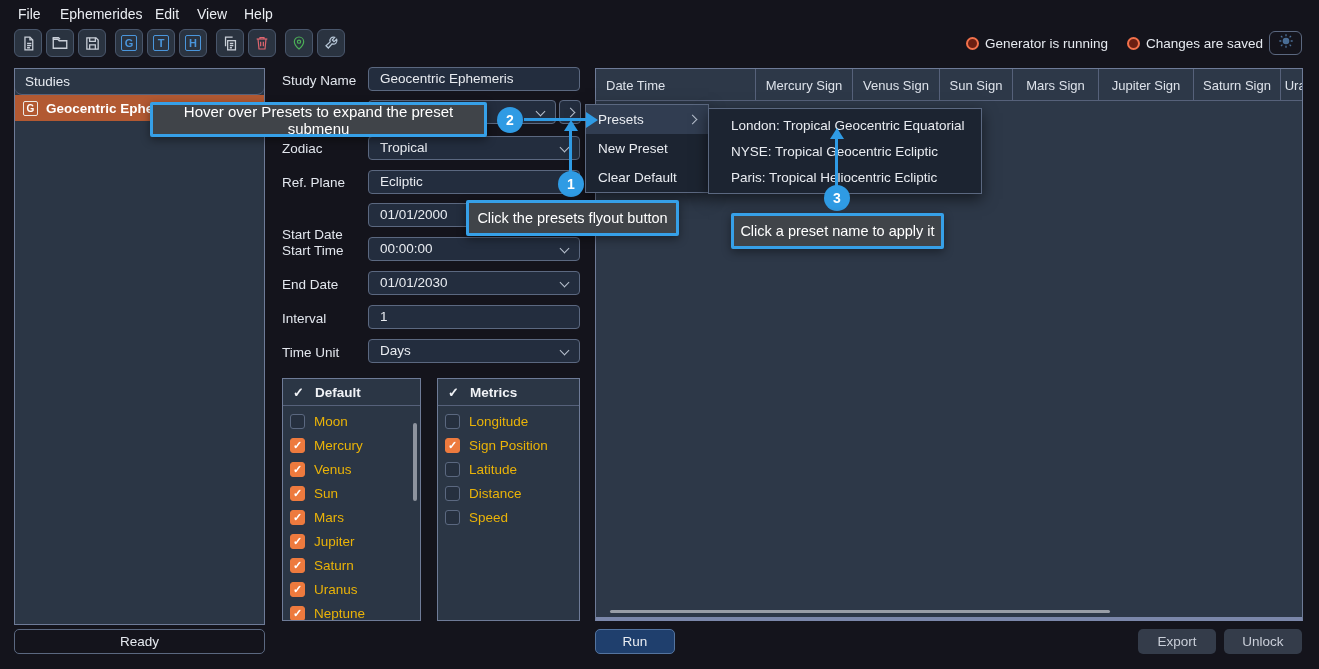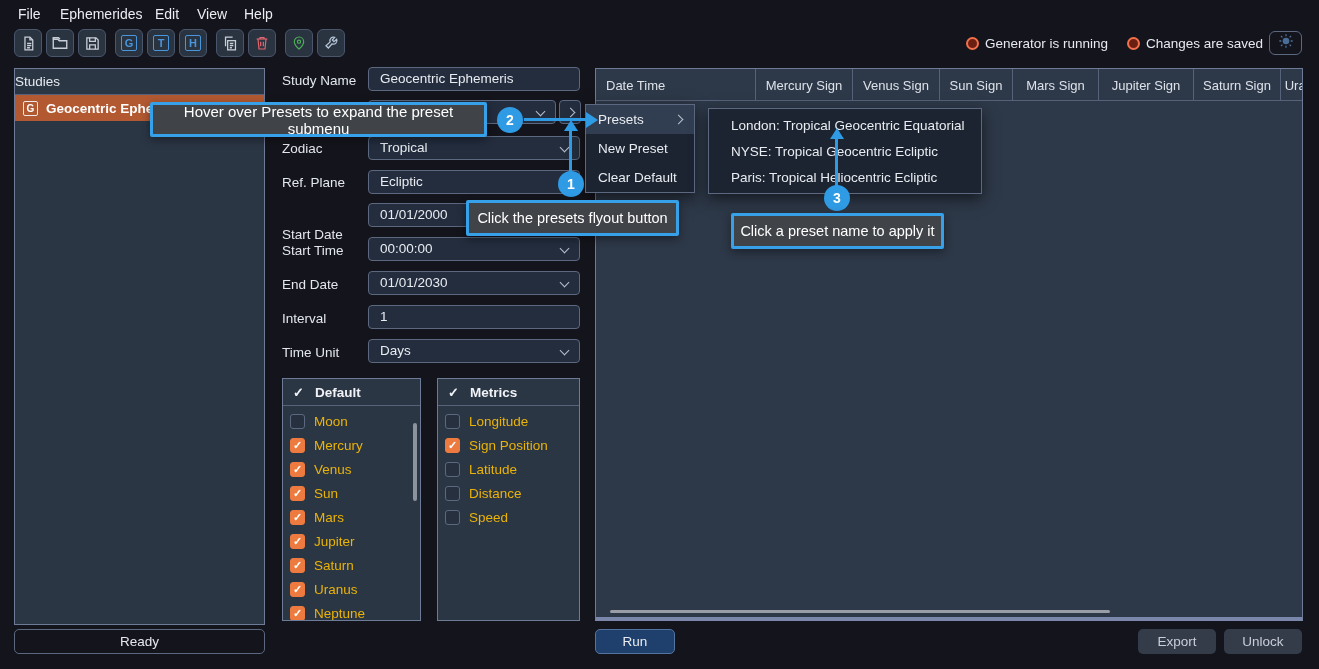--- a/index.html
+++ b/index.html
@@ -21,21 +21,21 @@
   .letter-box {
     width:16px; height:16px; border:1.5px solid #4a96dc; border-radius:2px; color:#4a96dc;
     font-size:11px; font-weight:bold; display:flex; align-items:center; justify-content:center;
   }
   
   .led { position:absolute; top:37px; width:13px; height:13px; border-radius:50%; border:2px solid #f2714b; background:#6b1f12; }
   .led-label { position:absolute; top:36px; font-size:13.5px; color:#e6eaf0; }
   .theme-btn { position:absolute; top:31px; left:1269px; width:33px; height:24px; border:1px solid #5b6880; border-radius:6px; background:transparent; display:flex; align-items:center; justify-content:center; }
   
   .panel { position:absolute; background:#2b3645; border:1px solid #6e7b97; }
-  .panel-title { height:26px; border-bottom:1px solid #56617a; display:flex; align-items:center; font-size:13.5px; color:#e6eaf0; }
+  .panel-title { height:26px; border-bottom:1px solid #56617a; display:flex; align-items:center; padding-left:10px; font-size:13.5px; color:#e6eaf0;border-radius:7px; }
   .study-row { position:absolute; top:26px; left:0; right:0; height:26px; background:#b25932; display:flex; align-items:center; }
   .gbadge { width:15px; height:15px; border:1px solid #ece8e4; border-radius:2px; margin-left:8px; color:#fff; font-size:10px; font-weight:bold; display:flex; align-items:center; justify-content:center; }
   .study-name { margin-left:8px; font-size:13.5px; font-weight:bold; color:#fff; white-space:nowrap; overflow:hidden; }
   
   .flabel { position:absolute; left:282px; font-size:13.5px; color:#e3e7ee; }
   .fld {
     position:absolute; left:368px; width:212px; height:24px; background:#232d3e;
     border:1px solid #5b6880; border-radius:4px; font-size:13.5px; color:#e9ecf1;
     line-height:22px; padding-left:11px; white-space:nowrap;
   }
@@ -315,21 +315,21 @@
       <div class="th" style="width:87px;">Venus Sign</div>
       <div class="th" style="width:73px;">Sun Sign</div>
       <div class="th" style="width:86px;">Mars Sign</div>
       <div class="th" style="width:95px;">Jupiter Sign</div>
       <div class="th" style="width:87px;">Saturn Sign</div>
       <div class="th" style="width:80px;">Uranus Sign</div>
     </div>
     <div class="hthumb"></div>
   </div>
 
-  <div class="ctx" style="left:585px; top:104px; width:110px;">
+  <div class="ctx" style="left:585px; top:104px; width:124px;">
     <div class="ctx-item hl">
       <span>Presets</span>
       <span class="sub-arrow chev-right"></span>
     </div>
     <div class="ctx-item">
         <span>New Preset</span>
       </div>
     <div class="ctx-item">
         <span>Clear Default</span>
       </div>

